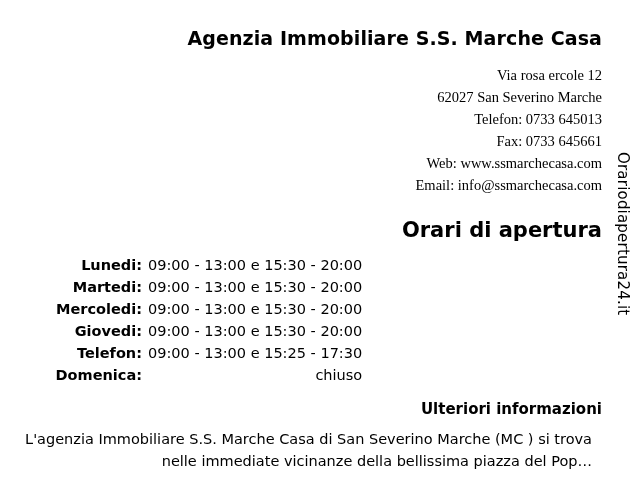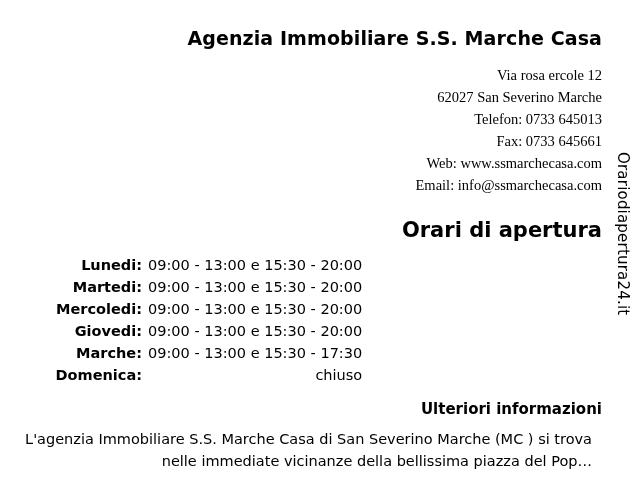--- a/index.html
+++ b/index.html
@@ -118,22 +118,22 @@
         </tr>
         <tr>
           <td class="hours-day">Mercoledi:</td>
           <td class="hours-time">09:00 - 13:00 e 15:30 - 20:00</td>
         </tr>
         <tr>
           <td class="hours-day">Giovedi:</td>
           <td class="hours-time">09:00 - 13:00 e 15:30 - 20:00</td>
         </tr>
         <tr>
-          <td class="hours-day">Marche:</td>
-          <td class="hours-time">09:00 - 13:00 e 15:30 - 17:30</td>
+          <td class="hours-day">Telefon:</td>
+          <td class="hours-time">09:00 - 13:00 e 15:25 - 17:30</td>
         </tr>
         <tr>
           <td class="hours-day">Domenica:</td>
           <td class="hours-time">chiuso</td>
         </tr>
       </tbody>
     </table>
 
     <div class="info-head">Ulteriori informazioni</div>
     <div class="info-text">L'agenzia Immobiliare S.S. Marche Casa di San Severino Marche (MC ) si trova nelle immediate vicinanze della bellissima piazza del Pop…</div>

